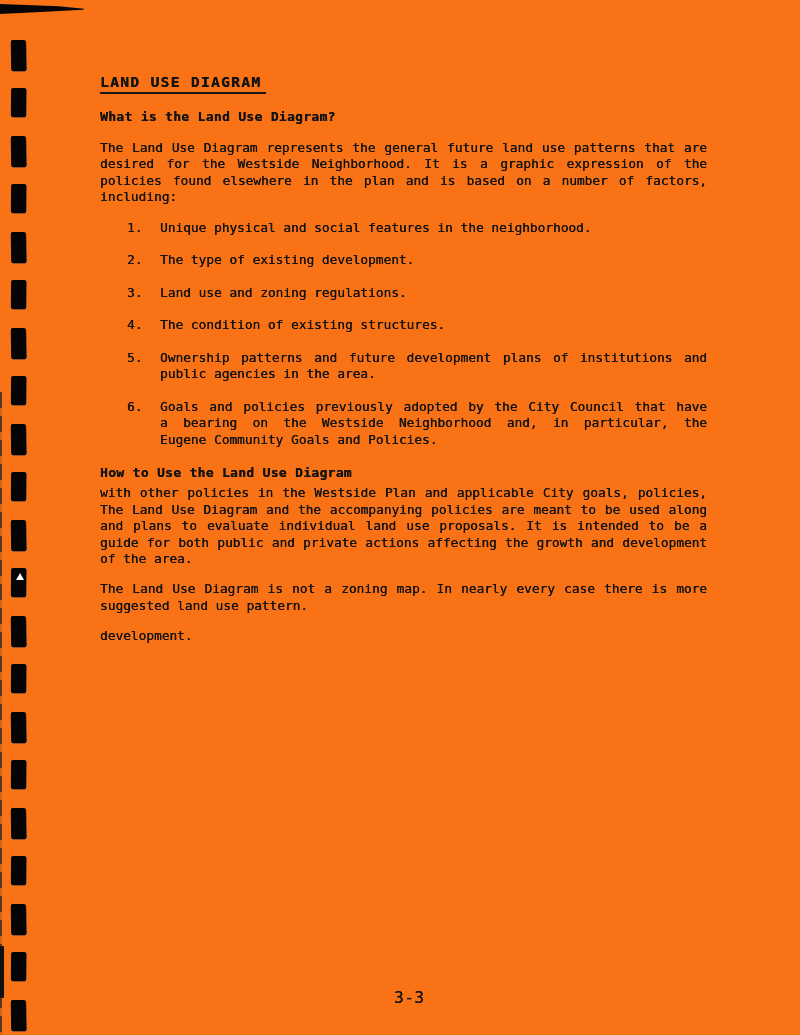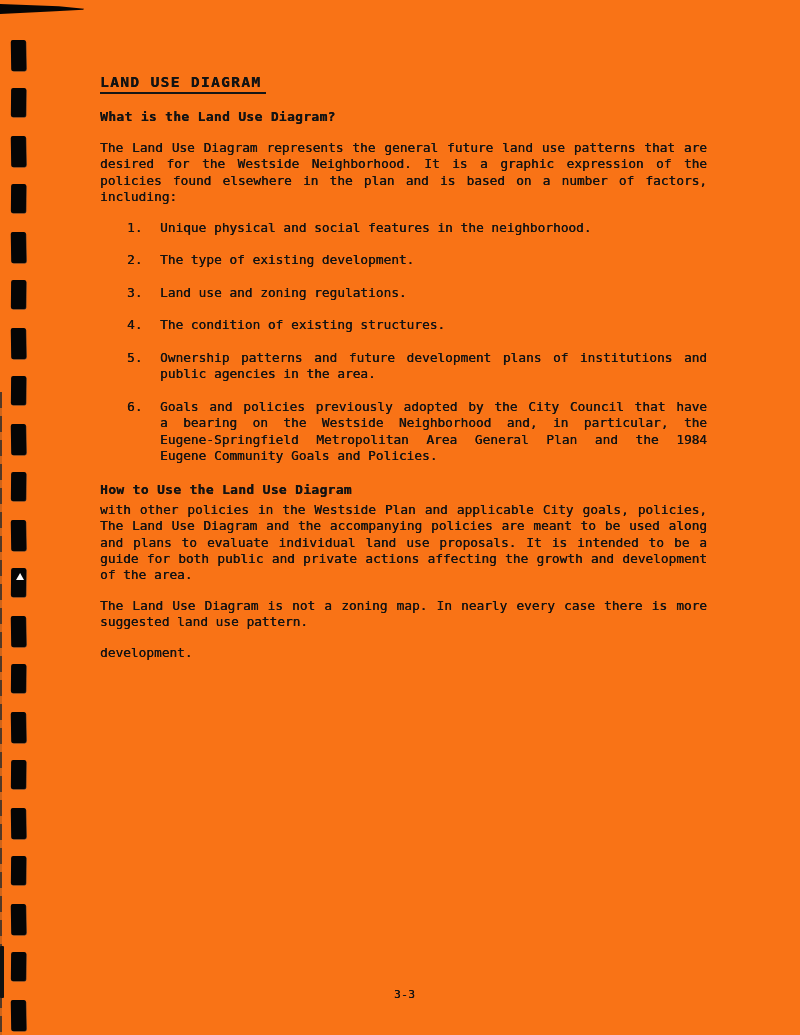--- a/index.html
+++ b/index.html
@@ -61,21 +61,21 @@
   .para{margin:0 0 14px 0;}
   .tline{white-space:normal;}
   .jl{text-align:justify;text-align-last:justify;}
   .uw{text-decoration:underline;text-underline-offset:2.5px;}
   .list{margin:0 0 0 0;}
   .list-item{display:flex;margin:0 0 16.2px 0;}
   .li-num{width:33px;margin-left:27px;flex:none;}
   .li-lines{flex:1;min-width:0;}
   #page-number{
     position:absolute;left:394px;top:988px;
-    font-size:11px;letter-spacing:.5px;
+    font-size:16px;letter-spacing:.5px;
     text-shadow:0.3px 0 0 currentColor;
     text-align:center;
   }
 </style>
 </head>
 <body>
 
 <div id="page">
 
   <div id="top-streak"></div>
@@ -150,21 +150,20 @@
             <div class="li-lines">
               <div class="tline jl">Ownership patterns and future development plans of institutions and</div>
               <div class="tline">public agencies in the area.</div>
             </div>
           </div>
           <div class="list-item">
             <div class="li-num">6.</div>
             <div class="li-lines">
               <div class="tline jl">Goals and policies previously adopted by the City Council that have</div>
               <div class="tline jl">a bearing on the Westside Neighborhood and, in particular, the</div>
-              <div class="tline jl">Eugene-Springfield Metropolitan Area General Plan and the 1984</div>
               <div class="tline">Eugene Community Goals and Policies.</div>
             </div>
           </div>
         </div>
       </div>
 
     <div class="subheading second">How to Use the Land Use Diagram</div>
     <div>
         <div class="para">
           <div class="tline jl">with other policies in the Westside Plan and applicable City goals, policies,</div>

